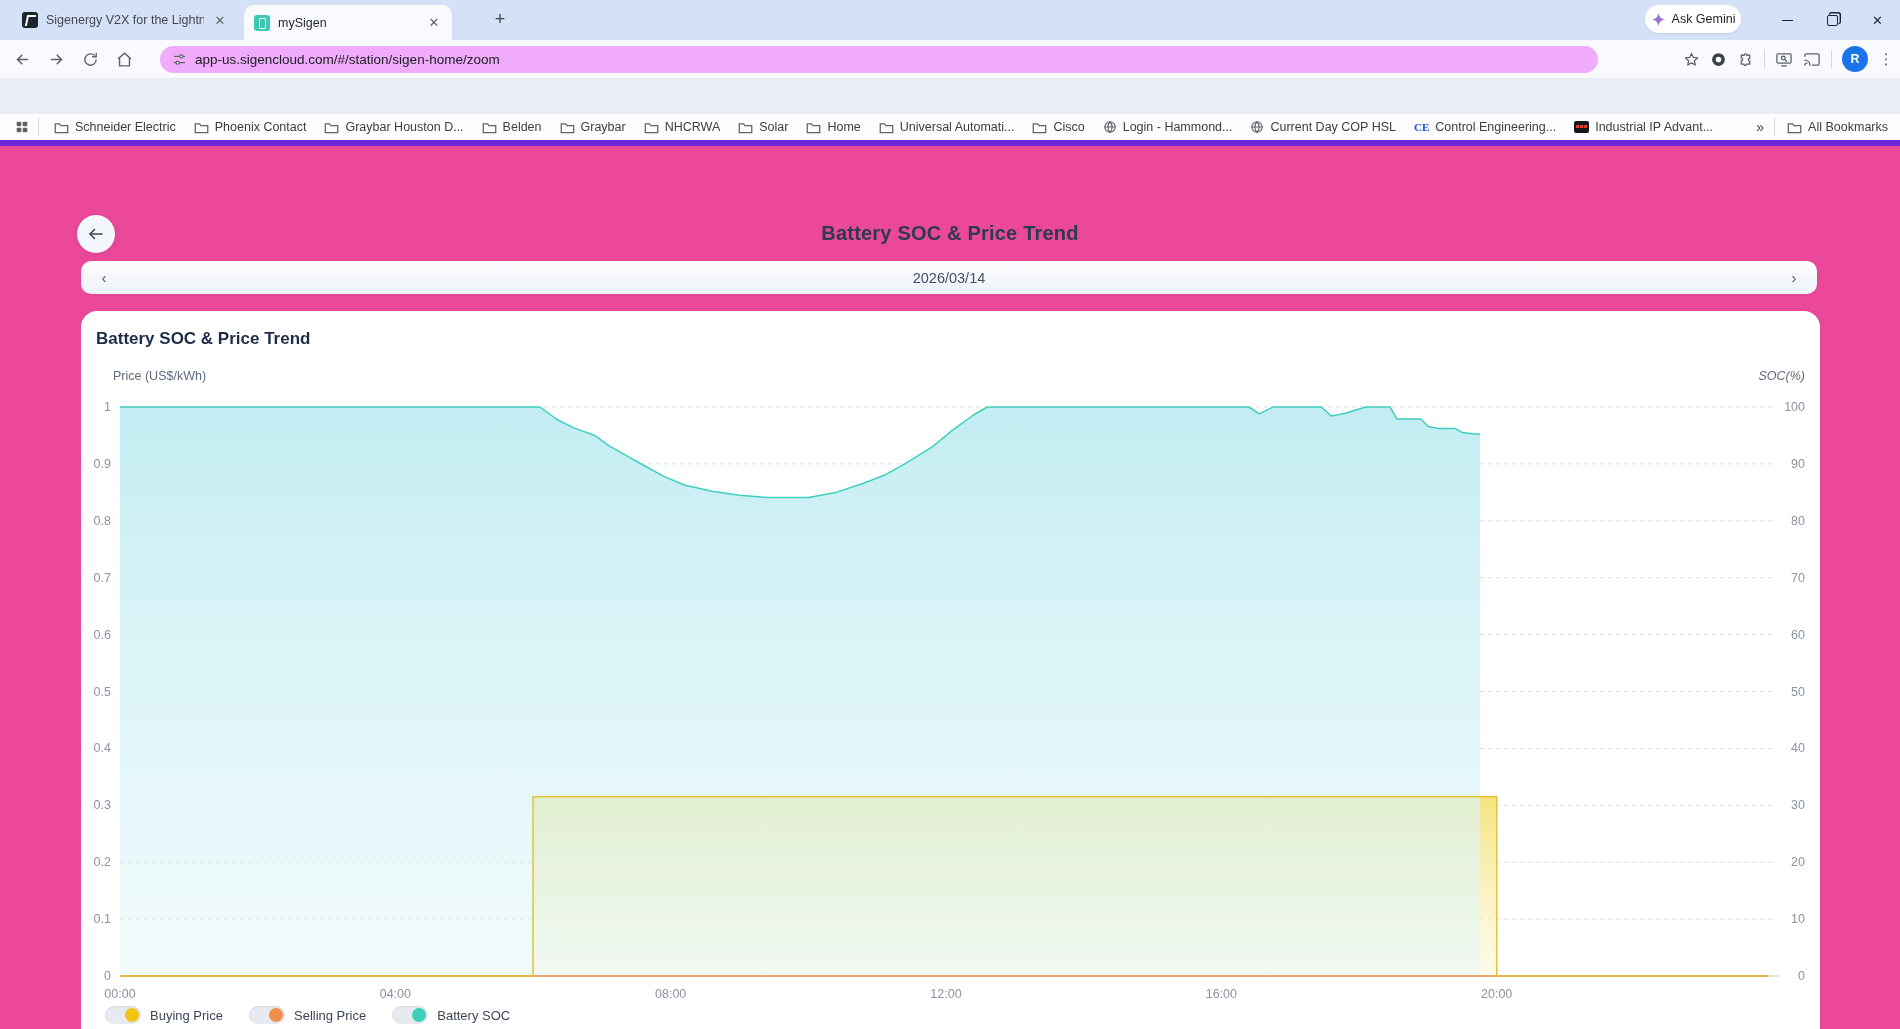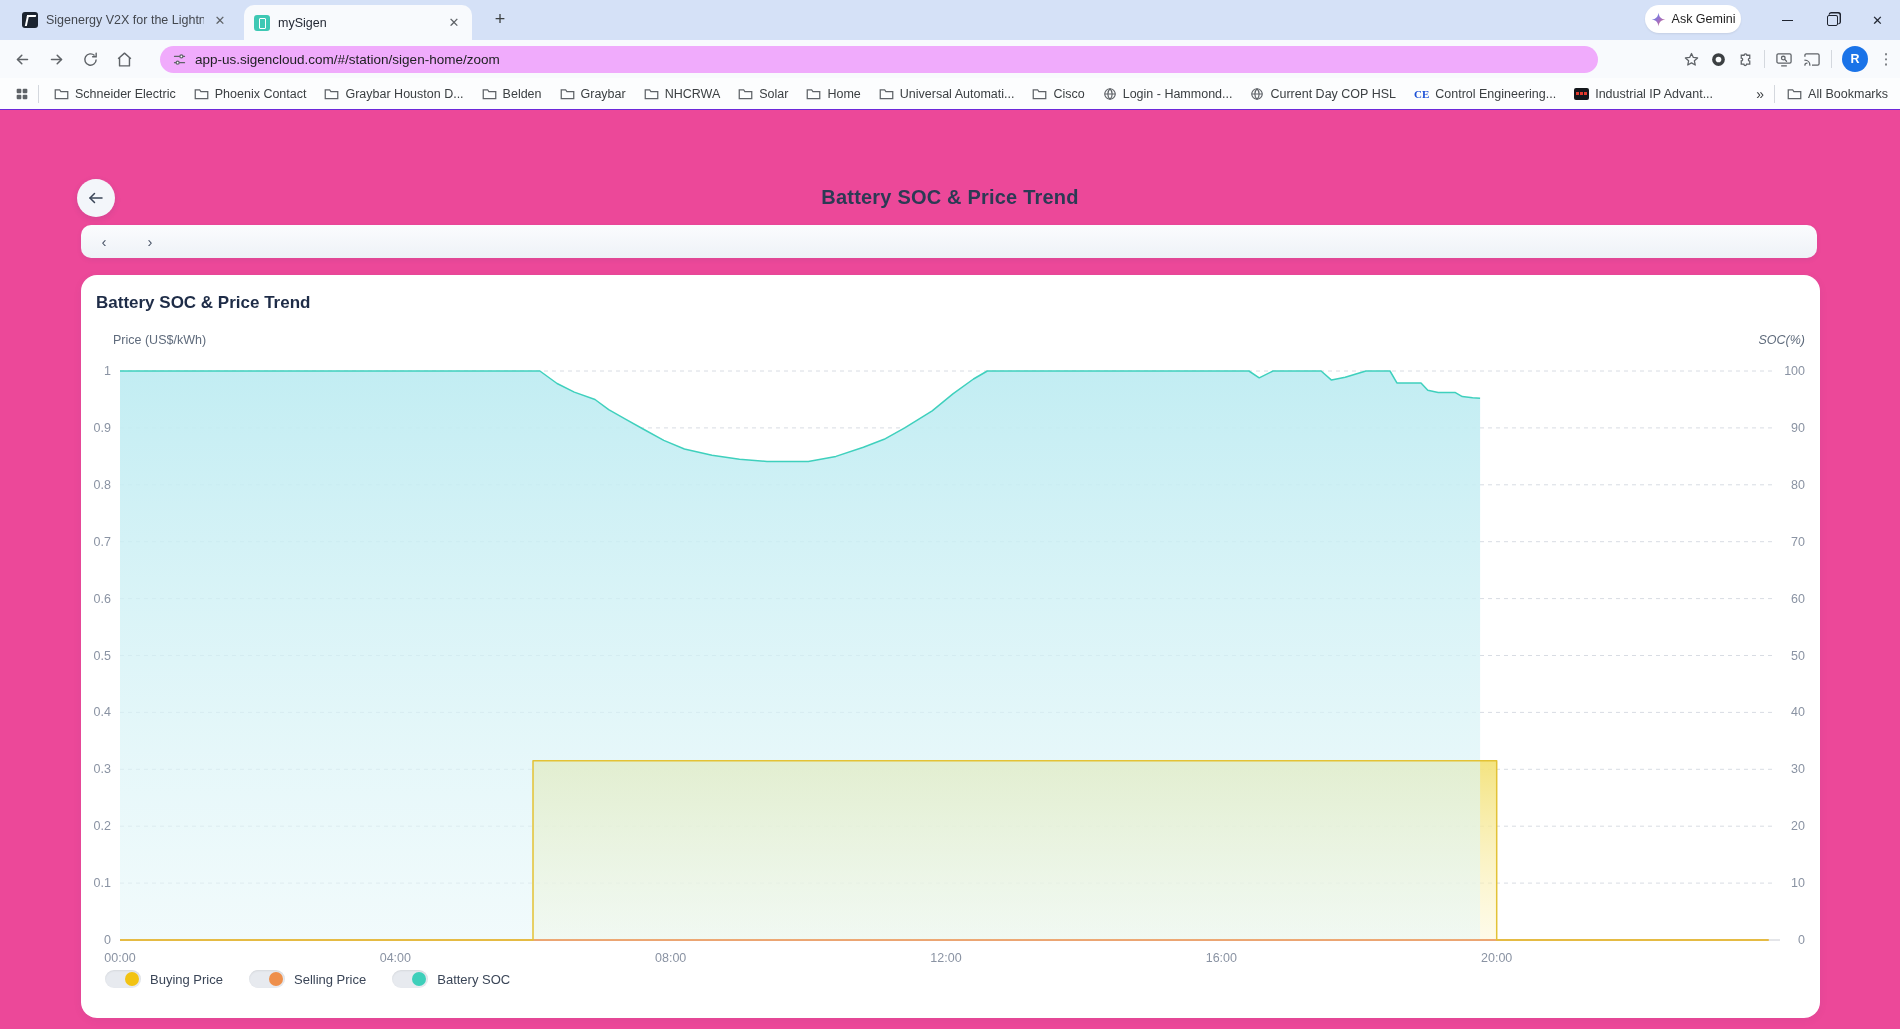--- a/index.html
+++ b/index.html
@@ -5,21 +5,21 @@
   * { margin:0; padding:0; box-sizing:border-box; }
   html,body { width:1900px; height:1029px; overflow:hidden;
     font-family:"Liberation Sans", sans-serif; }
   body { background:#e9eef5; }
 
   
   .titlebar { position:relative; height:40px; background:#d5e1f7; }
   .tab { position:absolute; top:0; height:40px; display:flex; align-items:center; gap:8px;
          font-size:12.5px; color:#43474e; padding:0 10px; }
   .tab.inactive { left:12px; width:226px; }
-  .tab.active { left:244px; width:228px; top:5px; height:35px; background:#f8fafd;
+  .tab.active { left:244px; width:208px; top:5px; height:35px; background:#f8fafd;
          border-radius:10px 10px 0 0; color:#1f2430; }
   .tab-title { flex:1; white-space:nowrap; overflow:hidden; }
   .tab-close { font-size:13px; color:#5f6368; width:16px; text-align:center; cursor:pointer; }
   .newtab-btn { position:absolute; left:488px; top:8px; width:24px; height:24px; border-radius:50%;
          text-align:center; line-height:22px; font-size:18px; color:#3c4043; }
   .fav { width:16px; height:16px; flex:0 0 16px; }
   .fav-sigenergy { background:#1c2430; border-radius:3px; position:relative; }
   .fav-sigenergy::after { content:""; position:absolute; left:4px; top:3px; width:7px; height:9px;
          border-left:2px solid #fff; border-top:2px solid #fff; transform:skewX(-12deg); }
   .fav-mysigen { background:#3ec8b4; border-radius:3px; position:relative; }
@@ -41,21 +41,21 @@
   .omnibox { position:absolute; left:160px; top:6px; width:1438px; height:27px; background:#f0abfc;
          border-radius:14px; display:flex; align-items:center; gap:8px; padding:0 12px;
          font-size:13.5px; color:#202124; }
   .toolbar-right { position:absolute; right:6px; top:0; height:38px; display:flex; align-items:center; gap:10px; }
   .vdiv { width:1px; height:18px; background:#d4d8de; }
   .avatar { width:26px; height:26px; border-radius:50%; background:#1a73e8; color:#fff; font-size:12.5px;
          font-weight:bold; display:flex; align-items:center; justify-content:center; }
   .kebab { color:#5f6368; font-size:15px; letter-spacing:0; width:16px; text-align:center; }
 
   .bookmarks { position:relative; height:32px; background:#fcfdfe; display:flex; align-items:center;
-         padding:0 8px; border-bottom:1px solid #6d28d9; }
+         padding:0 8px; border-bottom:6px solid #6d28d9;margin-top:36px; }
   .bm { display:flex; align-items:center; gap:6px; font-size:12.5px; color:#3c4043;
          padding:0 9px; white-space:nowrap; height:24px; border-radius:12px; }
   .bm-right { position:absolute; right:10px; display:flex; align-items:center; gap:10px; }
   .ce-ico { color:#1a4fd6; font-weight:bold; font-size:11px; font-family:"Liberation Serif", serif; }
   .iip-ico { width:15px; height:12px; background:#14171c; border-radius:2px; position:relative; }
   .iip-ico::after { content:""; position:absolute; left:2px; top:4px; width:3px; height:3px;
          background:#e23a2e; box-shadow:4px 0 0 #e23a2e, 8px 0 0 #e23a2e; }
   .overflow-chev { font-size:14px; color:#3c4043; }
 
   
@@ -291,20 +291,21 @@
   <div class="back-btn">
     <svg width="18" height="18" viewBox="0 0 24 24" fill="none" stroke="#3a4557" stroke-width="2" stroke-linecap="round" stroke-linejoin="round">
         <path d="M20 12H4"></path>
         <path d="M10 6l-6 6 6 6"></path>
       </svg>
   </div>
   <div class="page-title">Battery SOC &amp; Price Trend</div>
 
   <div class="datebar">
     <div class="chev">‹</div>
+    <div class="date">2026/03/14</div>
     <div class="chev">›</div>
   </div>
 
   <div class="card">
     <div class="card-title">Battery SOC &amp; Price Trend</div>
     <div class="axis-label left">Price (US$/kWh)</div>
     <div class="axis-label right">SOC(%)</div>
 
     <svg id="chart-svg" width="1739" height="615">
       <defs>

